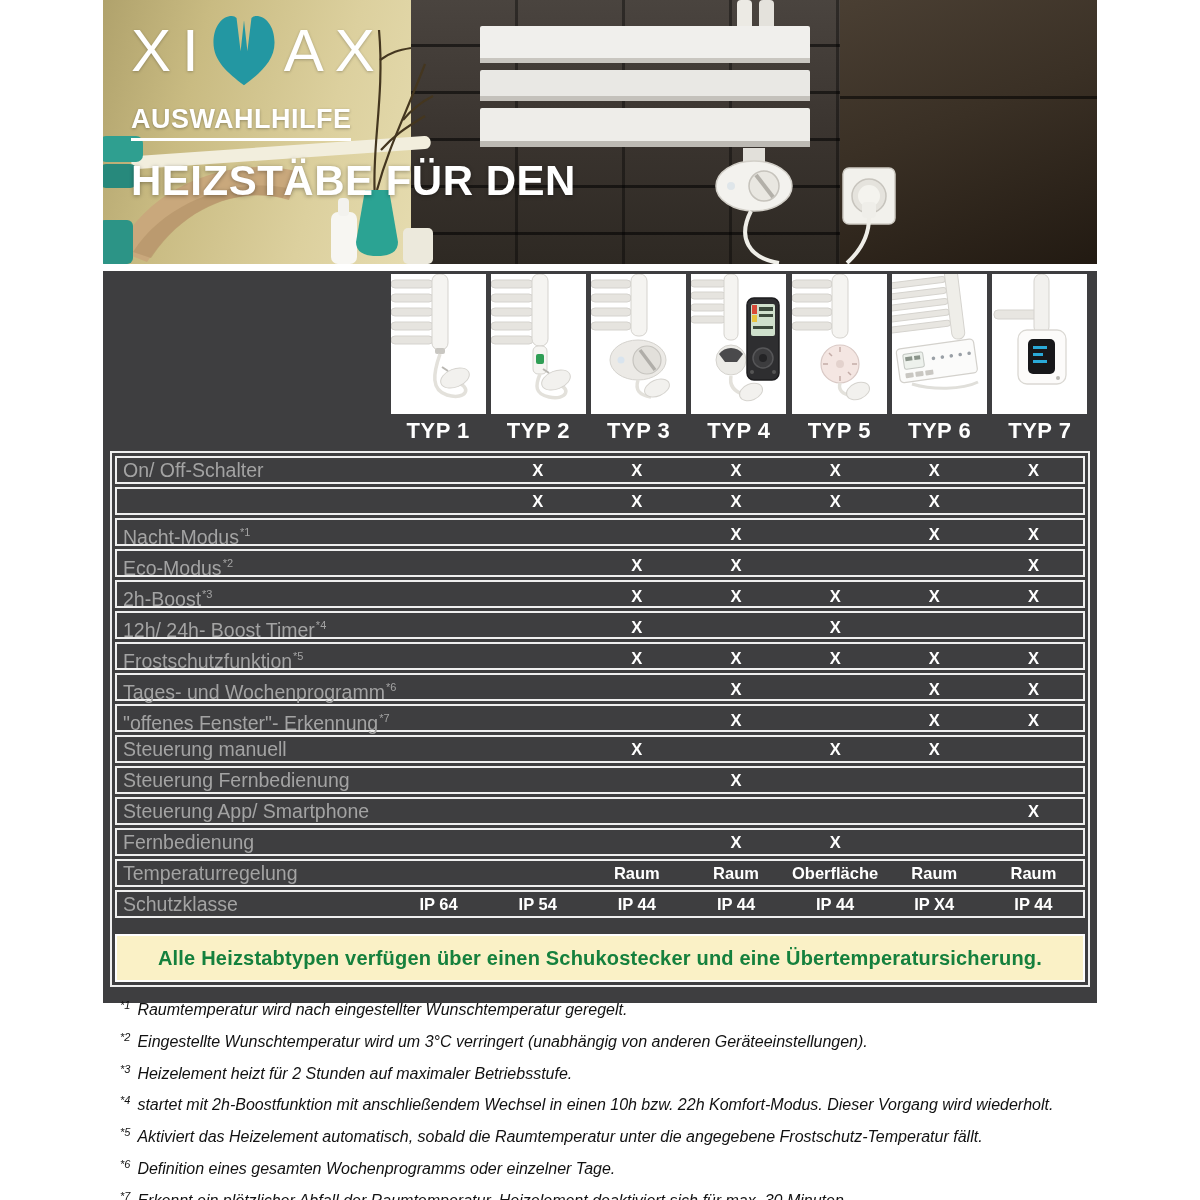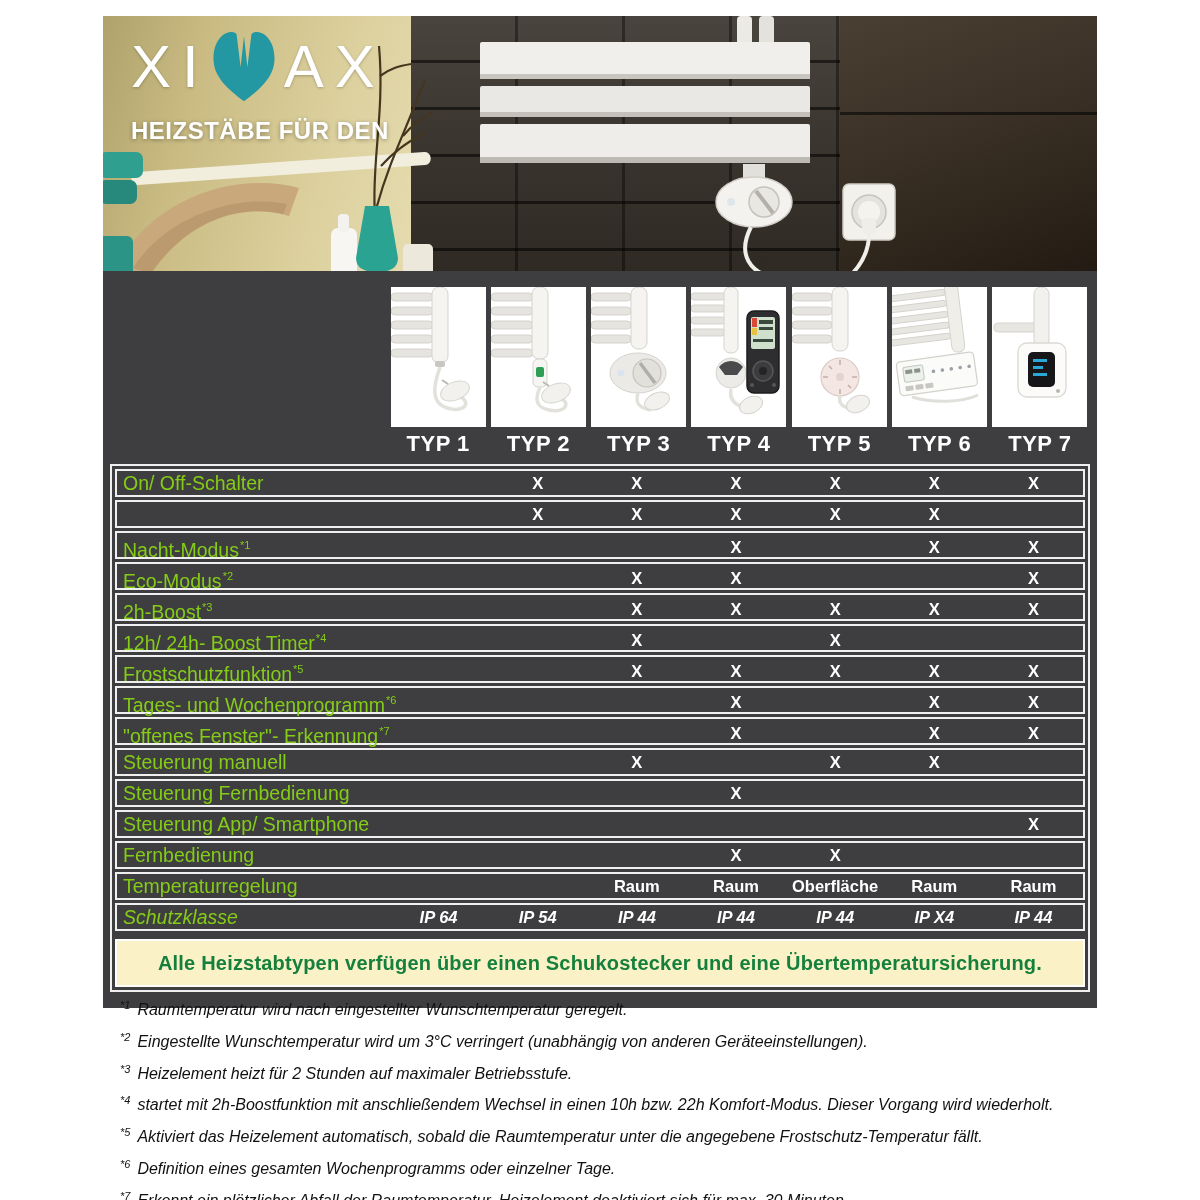--- a/index.html
+++ b/index.html
@@ -1,53 +1,53 @@
 <!DOCTYPE html>
 <html lang="de"><head>
 <meta charset="utf-8">
 <title>Auswahlhilfe</title>
 <style>
   html,body{margin:0;padding:0;background:#ffffff;}
   body{width:1200px;height:1200px;position:relative;font-family:"Liberation Sans",sans-serif;overflow:hidden;}
   .page{position:absolute;inset:0;background:#fff;}
 
   
-  .hero{position:absolute;left:103px;top:16px;width:994px;height:264px;overflow:hidden;background:#d8cc96;}
+  .hero{position:absolute;left:103px;top:0;width:994px;height:264px;overflow:hidden;background:#d8cc96;}
   .hero-wall-left{position:absolute;left:0;top:0;width:430px;height:100%;
     background:linear-gradient(105deg,#b0a26c 0%,#c9bb82 22%,#dcd09e 52%,#e9e0b6 85%);}
   .hero-tiles{position:absolute;left:308px;top:0;width:686px;height:100%;
     background:
       repeating-linear-gradient(180deg,rgba(0,0,0,0) 0 44px,rgba(0,0,0,.55) 44px 47px),
       repeating-linear-gradient(90deg,rgba(0,0,0,0) 0 104px,rgba(0,0,0,.38) 104px 107px),
       linear-gradient(180deg,#4a443f 0%,#39332e 55%,#2e2923 100%);}
   .hero-cabinet{position:absolute;left:737px;top:0;width:257px;height:100%;
     background:linear-gradient(160deg,#4a3f33 0%,#3a3025 45%,#221a12 100%);}
   .hero-cabinet::after{content:"";position:absolute;left:0;top:96px;width:100%;height:3px;background:rgba(0,0,0,.55);}
   .hero-art{position:absolute;left:0;top:0;width:994px;height:264px;}
 
   .hero-text{position:absolute;left:28px;top:12px;color:#fff;}
   .logo{display:flex;align-items:center;font-size:60px;letter-spacing:11px;font-weight:400;color:#fff;
     text-shadow:0 1px 3px rgba(0,0,0,.25);}
   .logo .m-icon{width:72px;height:76px;margin:0 4px 0 -2px;}
   .kicker{display:inline-block;margin-top:16px;font-size:27px;font-weight:700;letter-spacing:.5px;
     border-bottom:3px solid #fff;padding-bottom:3px;text-shadow:0 1px 3px rgba(0,0,0,.3);}
-  .h-title{font-size:24px;font-weight:700;letter-spacing:.5px;line-height:47px;margin-top:3px;
+  .h-title{font-size:42px;font-weight:700;letter-spacing:.5px;line-height:47px;margin-top:16px;
     text-shadow:0 1px 4px rgba(0,0,0,.35);}
 
   
   .panel{position:absolute;left:103px;top:271px;width:994px;background:#3e3e40;padding-bottom:16px;}
-  .cols-header{display:grid;grid-template-columns:278px repeat(7,1fr);padding:16px 7px 0 7px;}
+  .cols-header{display:grid;grid-template-columns:278px repeat(7,1fr);padding:3px 7px 0 7px;}
   .col{display:flex;flex-direction:column;align-items:center;}
   .img-box{width:95px;height:140px;background:#fff;overflow:hidden;}
   .col-label{color:#fff;font-weight:700;font-size:22px;margin:4px 0 7px 0;letter-spacing:.5px;}
   .rows-block{margin:0 7px;border:2px solid #efefef;padding:3px;}
   .feature-row{display:grid;grid-template-columns:272px repeat(7,1fr);align-items:center;
     border:2px solid #efefef;margin-bottom:3px;height:24px;background:#3e3e40;}
-  .feature-row:last-child{margin-bottom:8px;font-style:italic;}
-  .row-label{color:#84cc16;font-size:19.5px;padding-left:6px;white-space:nowrap;line-height:24px;}
+  .feature-row:last-child{margin-bottom:16px;}
+  .row-label{color:#a3a3a3;font-size:19.5px;padding-left:6px;white-space:nowrap;line-height:24px;}
   .row-label sup{font-size:11px;margin-left:1px;}
   .row-cell{color:#fff;font-weight:700;font-size:16.5px;text-align:center;line-height:24px;}
   .banner{margin-top:3px;border:2px solid #fdfdfd;background:#faf1c6;height:44px;
     display:flex;align-items:center;justify-content:center;}
   .banner-text{color:#15803d;font-weight:700;font-size:20px;letter-spacing:.2px;}
 
   
   .footnotes{position:absolute;left:120px;top:996px;width:1000px;color:#111;}
   .fn-line{font-style:italic;font-size:16px;line-height:19px;margin-bottom:8.5px;white-space:nowrap;}
   .fn-marker{font-size:11px;vertical-align:super;margin-right:7px;font-style:italic;}
@@ -123,20 +123,21 @@
     </svg>
 
     <div class="hero-text">
       <div class="logo">
         <span>XI</span>
         <svg class="m-icon" viewBox="0 0 100 112">
           <path fill="#2397a2" d="M50 108C26 90 5 72 5 45 5 21 18 6 32 6c3 0 5 1 7 3l6 49 5-46 5 46 6-49c2-2 4-3 7-3 14 0 27 15 27 39 0 27-21 45-45 63Z"></path>
         </svg>
         <span>AX</span>
       </div>
+      <div><span class="kicker">AUSWAHLHILFE</span></div>
       <div class="h-title">
         <div>HEIZSTÄBE FÜR DEN</div>
       </div>
     </div>
   </div>
 
   <div class="panel">
     <div class="cols-header">
       <div></div>
 

